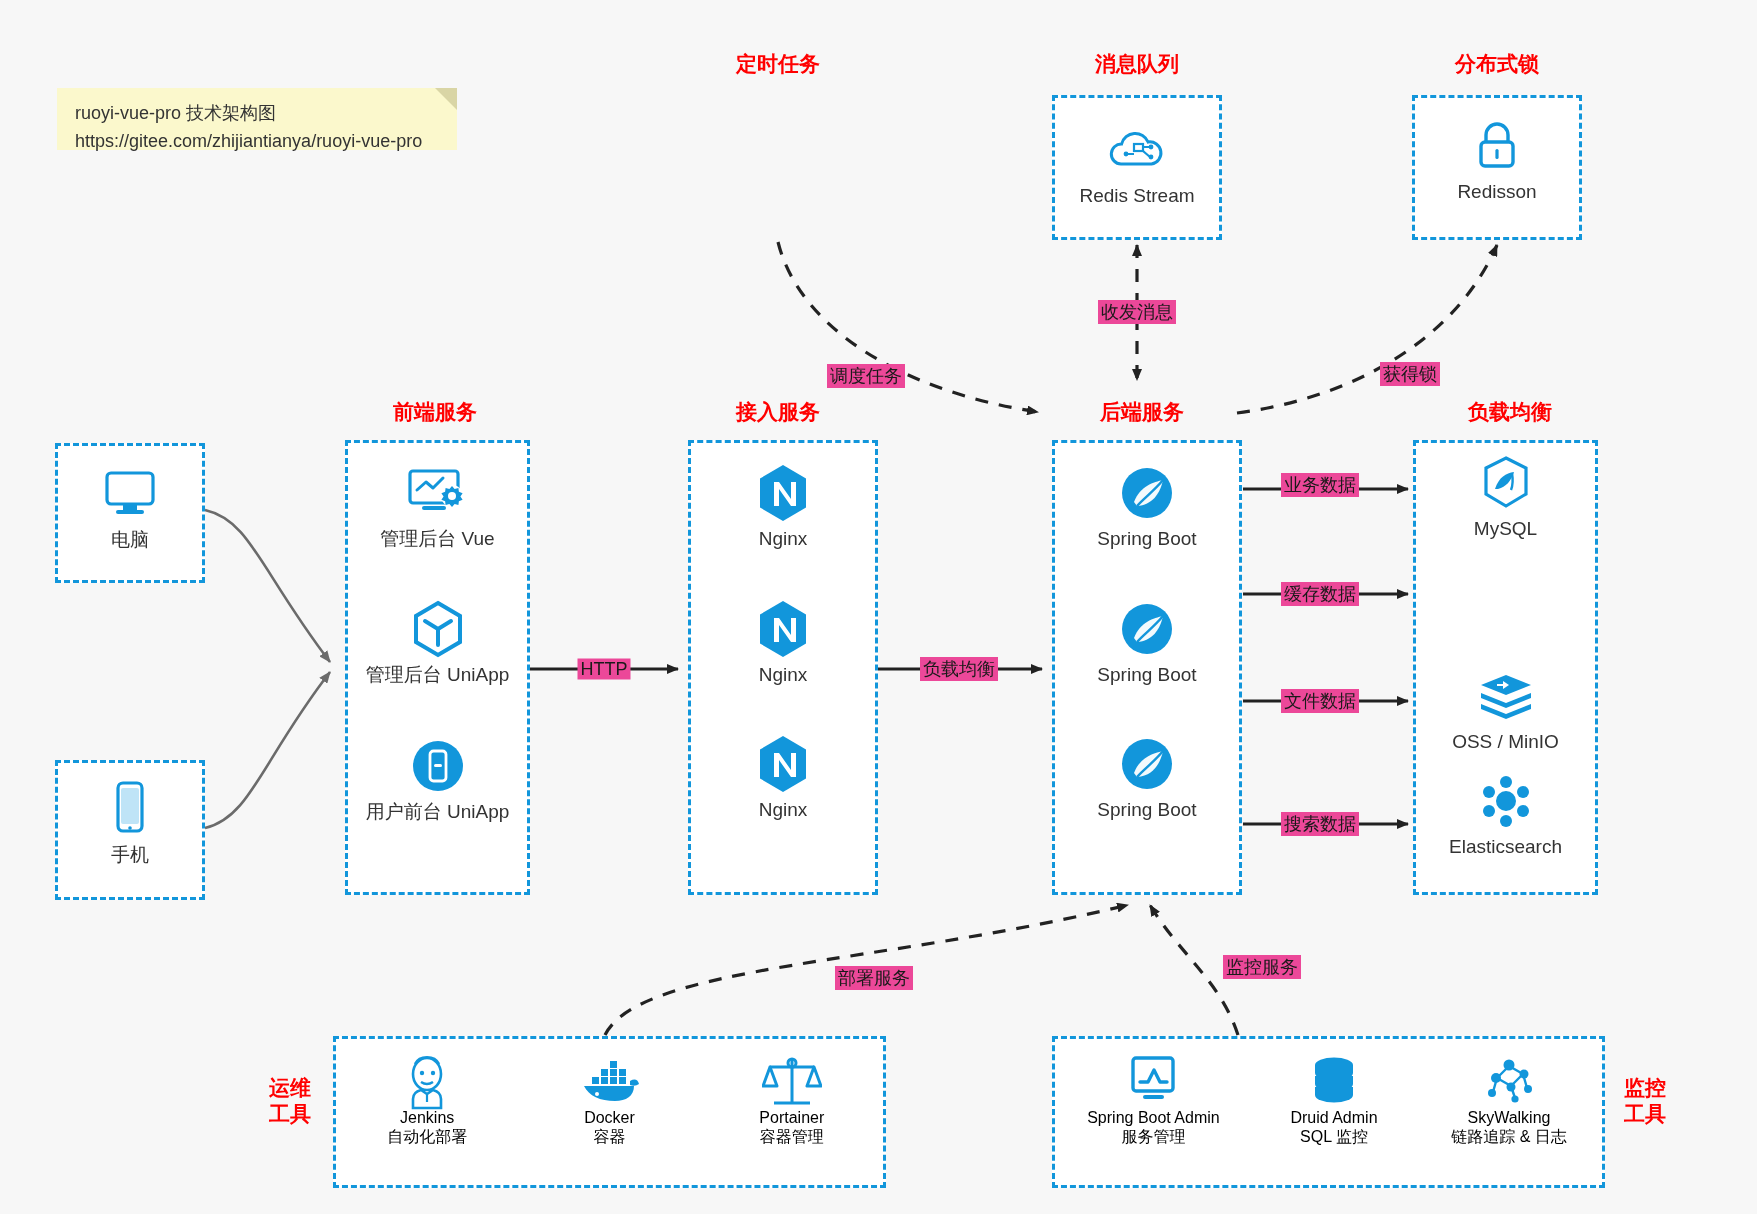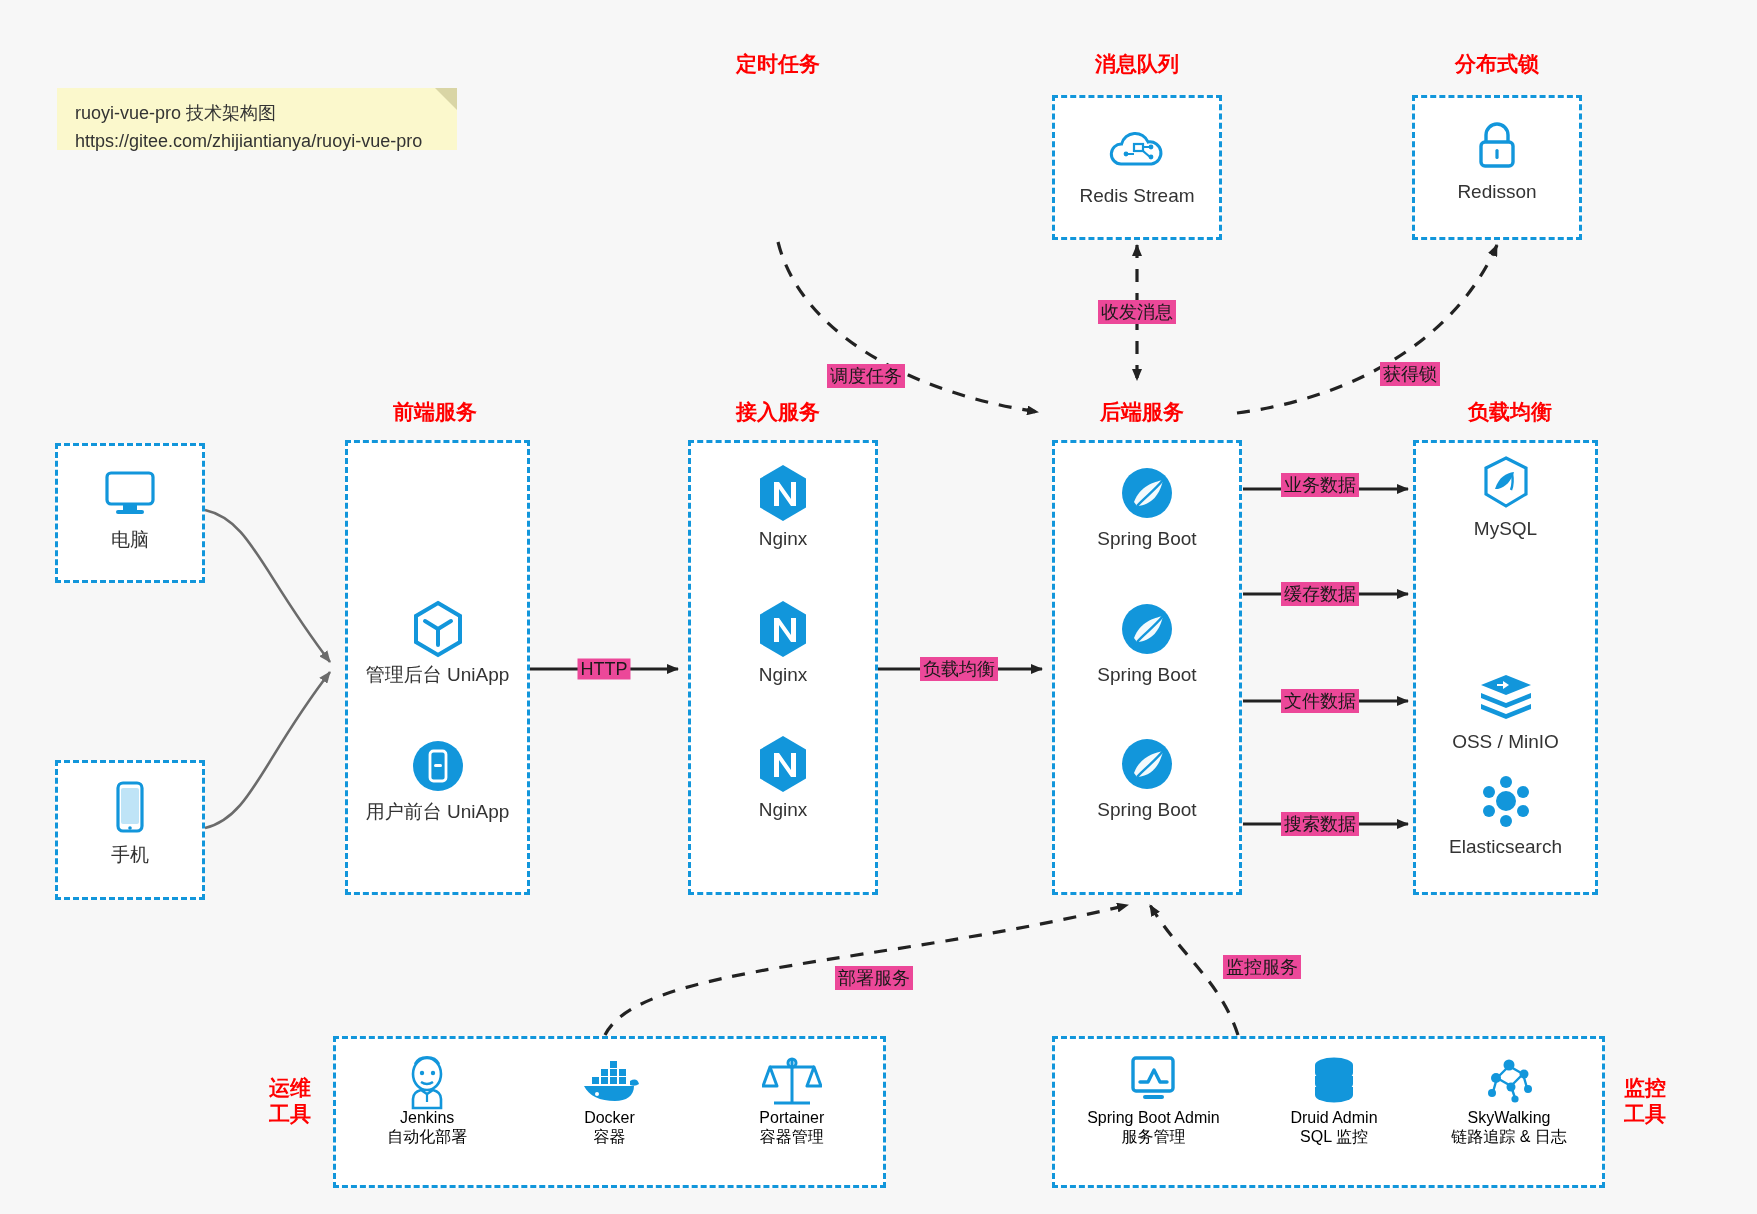--- a/index.html
+++ b/index.html
@@ -208,20 +208,33 @@
           <path d="M14 24 V17 a11 11 0 0 1 22 0 V24" fill="none" stroke="#1296db" stroke-width="3.4"></path>
           <rect x="9" y="24" width="32" height="24" rx="4" fill="none" stroke="#1296db" stroke-width="3.4"></rect>
           <rect x="23.4" y="31" width="3.2" height="10" rx="1.6" fill="#1296db"></rect>
         </svg>
       </div>
       <div class="cap">Redisson</div>
     </div>
   </div>
 
   <div class="box" style="left:345px;top:440px;width:185px;height:455px;">
+    <div class="node" style="top:22px;">
+      <div class="ico">
+        <svg width="62" height="54" viewBox="0 0 62 54">
+          <path d="M6 5 h42 a3 3 0 0 1 3 3 v26 a3 3 0 0 1 -3 3 h-42 a3 3 0 0 1 -3 -3 v-26 a3 3 0 0 1 3 -3 z" fill="none" stroke="#1296db" stroke-width="3.2"></path>
+          <path d="M10 24 L19 16 L26 22 L36 12" fill="none" stroke="#1296db" stroke-width="3" stroke-linecap="round" stroke-linejoin="round"></path>
+          <rect x="15" y="40" width="24" height="4" rx="2" fill="#1296db"></rect>
+          <circle cx="45" cy="30" r="11" fill="#ffffff"></circle>
+          <path d="M45 20 l2.6 3.0 3.8 -1.1 0.5 3.9 3.7 1.4 -2.2 3.3 2.2 3.3 -3.7 1.4 -0.5 3.9 -3.8 -1.1 -2.6 3.0 -2.6 -3.0 -3.8 1.1 -0.5 -3.9 -3.7 -1.4 2.2 -3.3 -2.2 -3.3 3.7 -1.4 0.5 -3.9 3.8 1.1 z" fill="#1296db"></path>
+          <circle cx="45" cy="30" r="4" fill="#ffffff"></circle>
+        </svg>
+      </div>
+      <div class="cap">管理后台 Vue</div>
+    </div>
     <div class="node" style="top:158px;">
       <div class="ico">
         <svg width="56" height="58" viewBox="0 0 56 58">
           <path d="M28 3 L50 16 V42 L28 55 L6 42 V16 Z" fill="none" stroke="#1296db" stroke-width="4"></path>
           <path d="M28 29 V45 M28 29 L15 21 M28 29 L41 21" fill="none" stroke="#1296db" stroke-width="4" stroke-linecap="round"></path>
         </svg>
       </div>
       <div class="cap">管理后台 UniApp</div>
     </div>
     <div class="node" style="top:295px;">

